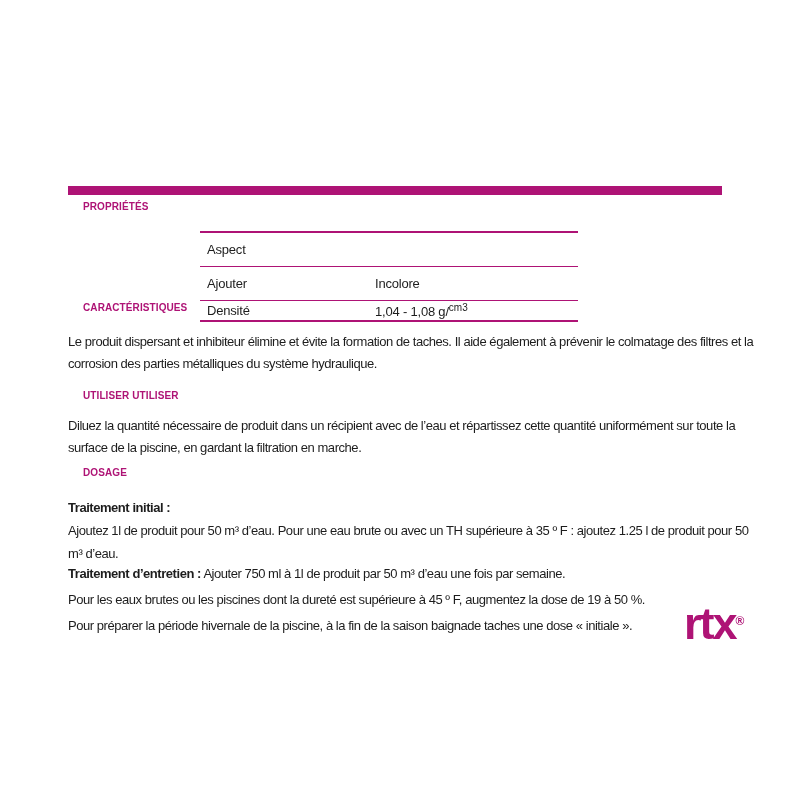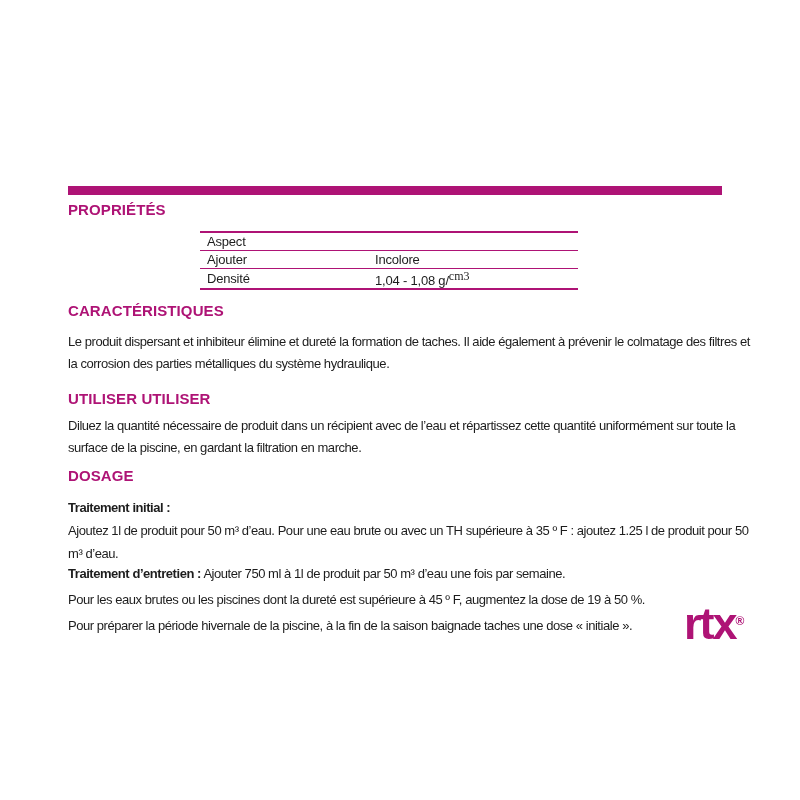--- a/index.html
+++ b/index.html
@@ -16,47 +16,47 @@
   }
   .page { position: relative; width: 800px; height: 800px; background: #fff; }
 
   .top-bar {
     position: absolute; left: 68px; top: 186px;
     width: 654px; height: 9px;
     background: var(--accent);
   }
 
   .heading {
-    position: absolute; left: 68px;
-    font-size: 15px; font-weight: bold;
+    position: absolute; left: 83px;
+    font-size: 10px; font-weight: bold;
     color: var(--accent);
     letter-spacing: 0.1px;
     white-space: nowrap;
   }
   .h-prop    { top: 201px; }
   .h-carac   { top: 302px; }
   .h-comment { top: 390px; }
   .h-dosage  { top: 467px; }
 
   .props-table {
     position: absolute; left: 200px; top: 231px;
     width: 378px;
     border-top: 2px solid var(--accent);
     border-bottom: 2px solid var(--accent);
     font-size: 13px; letter-spacing: -0.2px;
   }
   .trow {
-    display: flex; height: 18px; align-items: center;
+    display: flex; height: 34px; align-items: center;
   }
   .trow:not(:last-child) { border-bottom: 1.5px solid var(--accent); }
   .trow:last-child { height: 19px; }
   .tlabel { width: 175px; padding-left: 7px; }
   .tvalue { flex: 1; }
   .tvalue sup {
-    font-size: 12px; vertical-align: super; letter-spacing: 0; font-family: Liberation Serif, serif;
+    font-size: 10px; vertical-align: super; letter-spacing: 0;
   }
 
   .para, .line {
     position: absolute; left: 68px;
     width: 692px;
     font-size: 13px; letter-spacing: -0.45px;
     line-height: 22px;
     color: var(--ink);
   }
   .line { white-space: nowrap; width: auto; text-align: center; }
@@ -100,21 +100,21 @@
       <div class="tvalue">Incolore</div>
     </div>
     <div class="trow">
       <div class="tlabel">Densité</div>
       <div class="tvalue"><span>1,04 - 1,08 g/</span><sup>cm3</sup></div>
     </div>
   </div>
 
   <div class="heading h-carac">CARACTÉRISTIQUES</div>
 
-  <div class="para p-carac">Le produit dispersant et inhibiteur élimine et dureté la formation de taches. Il aide également à prévenir le colmatage des filtres et la corrosion des parties métalliques du système hydraulique.</div>
+  <div class="para p-carac">Le produit dispersant et inhibiteur élimine et évite la formation de taches. Il aide également à prévenir le colmatage des filtres et la corrosion des parties métalliques du système hydraulique.</div>
 
   <div class="heading h-comment">UTILISER UTILISER</div>
 
   <div class="para p-comment">Diluez la quantité nécessaire de produit dans un récipient avec de l’eau et répartissez cette quantité uniformément sur toute la surface de la piscine, en gardant la filtration en marche.</div>
 
   <div class="heading h-dosage">DOSAGE</div>
 
   <div class="line ti-label">Traitement initial :</div>
 
   <div class="para ti-body">Ajoutez 1l de produit pour 50 m³ d’eau. Pour une eau brute ou avec un TH supérieure à 35 º F : ajoutez 1.25 l de produit pour 50 m³ d’eau.</div>

